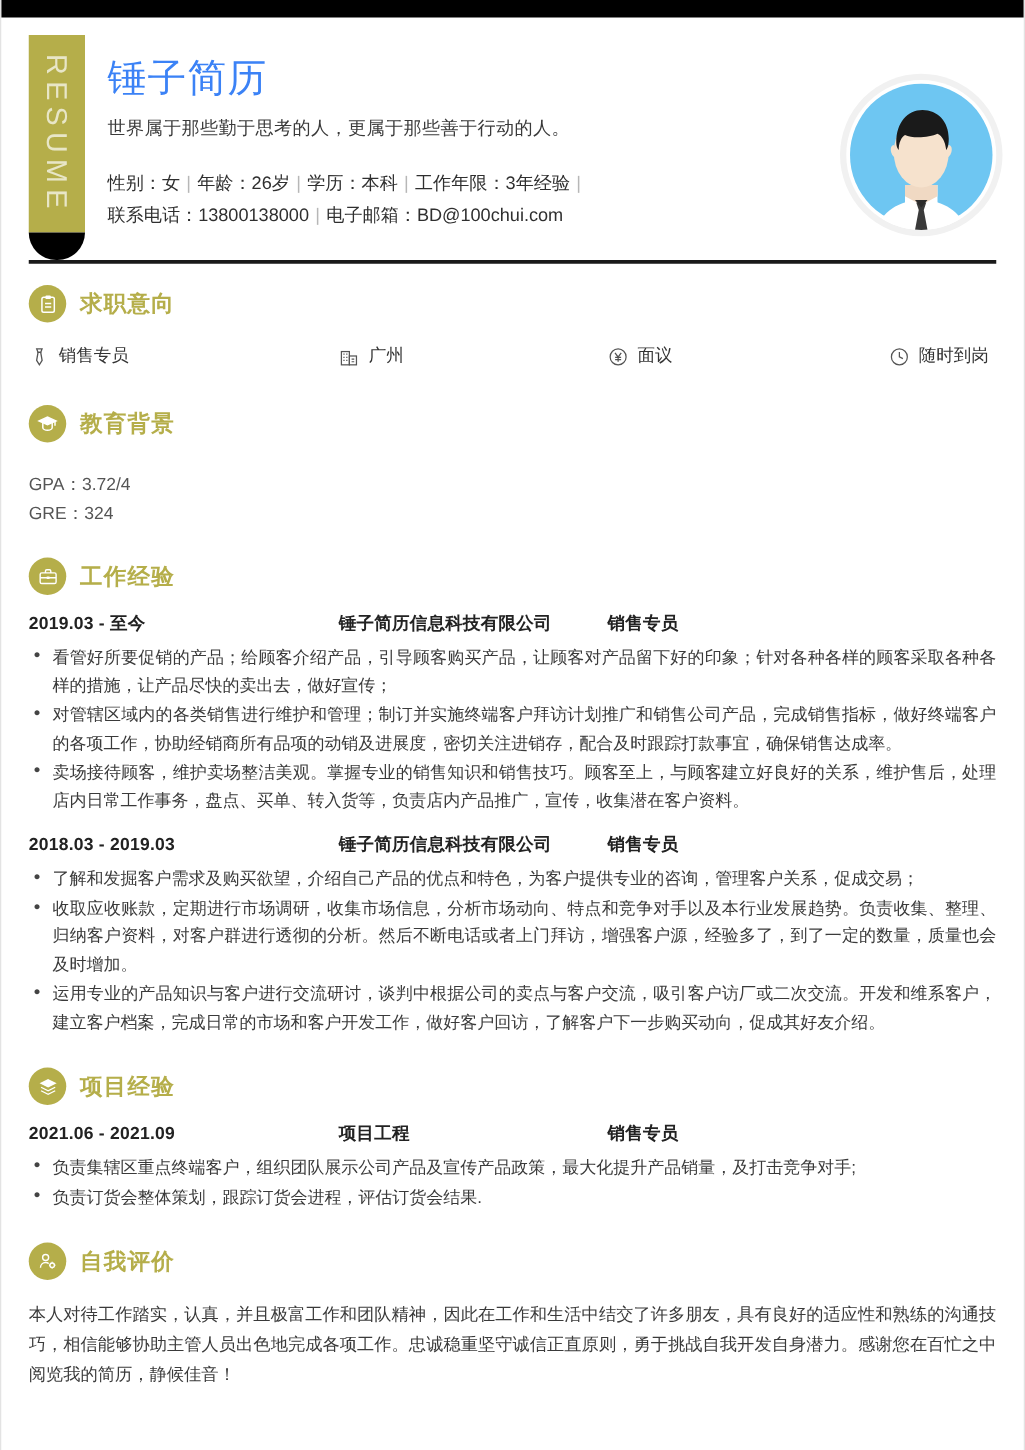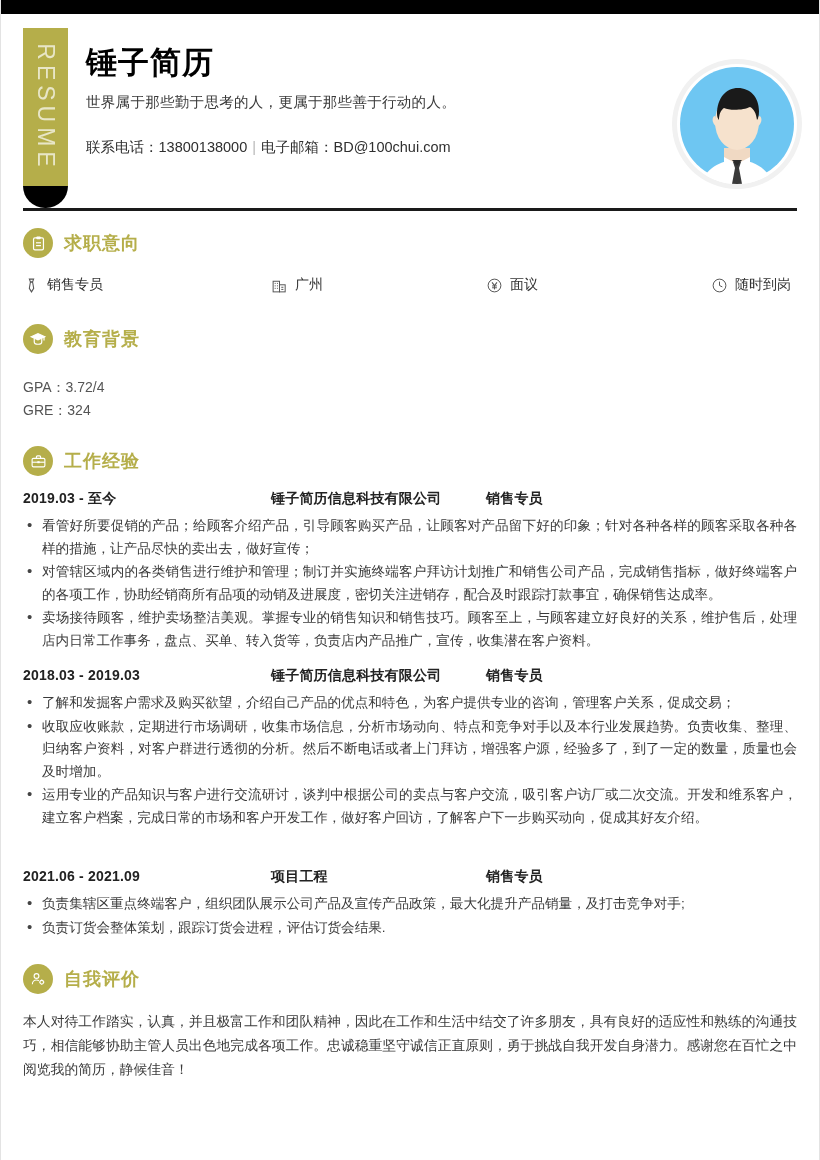--- a/index.html
+++ b/index.html
@@ -39,21 +39,21 @@
     width: 45px; height: 22px;
     background: #000000;
     border-radius: 0 0 24px 24px;
   }
   .hdr-rule {
     position: absolute; left: 22px; right: 22px; top: 194px;
     height: 3px; background: #1a1a1a;
   }
   .hdr-body { position: absolute; left: 85px; top: 30px; right: 200px; }
   .name {
-    font-size: 31px; color: #000000; font-weight: 700;
+    font-size: 31px; color: #3b82f6; font-weight: 400;
     letter-spacing: 1px; line-height: 1.2;
   }
   .motto {
     margin-top: 12px; font-size: 14.5px; color: #3a3a3a; letter-spacing: .3px;
   }
   .facts { margin-top: 22px; font-size: 14.5px; color: #2f2f2f; line-height: 26px; }
   .facts .row { white-space: nowrap; }
   .sep { color: #b7b7b7; padding: 0 5px; font-weight: 300; }
 
   
@@ -136,20 +136,23 @@
     <div class="ribbon">
       <span>RESUME</span>
     </div>
     <div class="ribbon-cap"></div>
     <div class="hdr-rule"></div>
 
     <div class="hdr-body">
       <div class="name">锤子简历</div>
       <div class="motto">世界属于那些勤于思考的人，更属于那些善于行动的人。</div>
       <div class="facts">
+        <div class="row">
+          <span><span>性别</span>：<span>女</span></span><span class="sep">|</span><span><span>年龄</span>：<span>26岁</span></span><span class="sep">|</span><span><span>学历</span>：<span>本科</span></span><span class="sep">|</span><span><span>工作年限</span>：<span>3年经验</span></span><span class="sep">|</span>
+        </div>
         <div class="row">
           <span><span>联系电话</span>：<span>13800138000</span></span><span class="sep">|</span><span><span>电子邮箱</span>：<span>BD@100chui.com</span></span>
         </div>
       </div>
     </div>
 
     <div class="avatar">
       <svg viewBox="0 0 120 120" xmlns="http://www.w3.org/2000/svg">
         <circle cx="60" cy="60" r="57" fill="#6ec6f2"></circle>
         <path d="M60 96c-18 0-32 10-36 24h72c-4-14-18-24-36-24z" fill="#ffffff"></path>
@@ -282,20 +285,30 @@
     </div>
     <ul class="bullets">
       <li>了解和发掘客户需求及购买欲望，介绍自己产品的优点和特色，为客户提供专业的咨询，管理客户关系，促成交易；</li>
       <li>收取应收账款，定期进行市场调研，收集市场信息，分析市场动向、特点和竞争对手以及本行业发展趋势。负责收集、整理、 归纳客户资料，对客户群进行透彻的分析。然后不断电话或者上门拜访，增强客户源，经验多了，到了一定的数量，质量也会及时增加。</li>
       <li>运用专业的产品知识与客户进行交流研讨，谈判中根据公司的卖点与客户交流，吸引客户访厂或二次交流。开发和维系客户，建立客户档案，完成日常的市场和客户开发工作，做好客户回访，了解客户下一步购买动向，促成其好友介绍。</li>
     </ul>
   </div>
 
   <div class="section">
     <div class="gap-md"></div>
+    <div class="sec-head">
+      <div class="sec-icon">
+        <svg width="17" height="17" viewBox="0 0 24 24" fill="none" stroke="#fff" stroke-width="1.5">
+          <path d="M12 4l8 4-8 4-8-4z" fill="#fff" stroke="#fff"></path>
+          <path d="M4 12.4l8 4 8-4"></path>
+          <path d="M4 16.4l8 4 8-4"></path>
+        </svg>
+      </div>
+      <div class="sec-title">项目经验</div>
+    </div>
     <div class="gap-sm"></div>
     <div class="entry-row">
       <div class="entry-date">2021.06 - 2021.09</div>
       <div class="entry-org">项目工程</div>
       <div class="entry-role">销售专员</div>
     </div>
     <ul class="bullets">
       <li>负责集辖区重点终端客户，组织团队展示公司产品及宣传产品政策，最大化提升产品销量，及打击竞争对手;</li>
       <li>负责订货会整体策划，跟踪订货会进程，评估订货会结果.</li>
     </ul>

